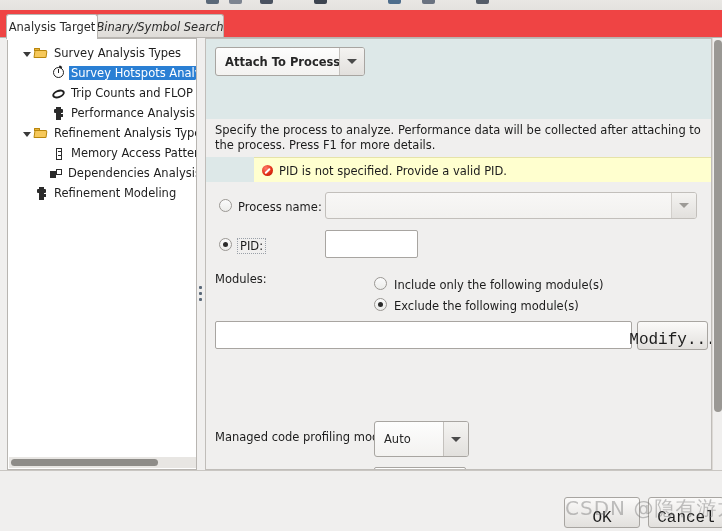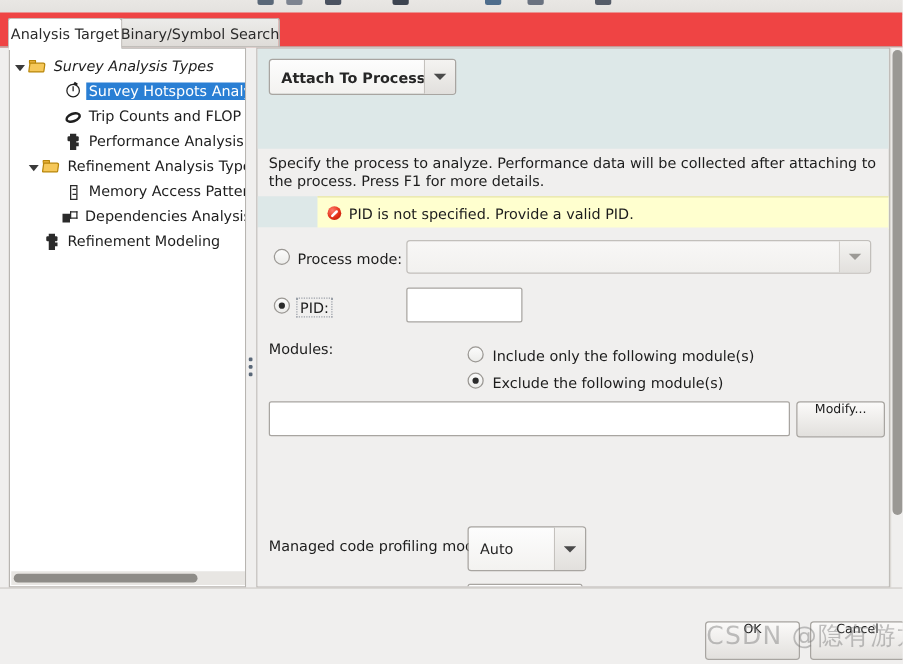--- a/index.html
+++ b/index.html
@@ -108,21 +108,21 @@
   .lbl.boxed{border:1px dotted #9aa0a8;padding:0px 2px;margin-left:-3px;}
 
   .radio{position:absolute;width:13px;height:13px;border-radius:50%;box-sizing:border-box;
     border:1px solid #9b9894;background:linear-gradient(180deg,#fbfbfb 0%,#ececea 100%);}
   .radio.on:after{content:"";position:absolute;left:3px;top:3px;width:5px;height:5px;border-radius:50%;background:#2b2b2b;}
 
   .tfield{position:absolute;box-sizing:border-box;background:#fff;border:1px solid #a8a5a1;border-radius:2px;}
 
   .btn{position:absolute;box-sizing:border-box;border:1px solid #a8a5a1;border-radius:3px;
     background:linear-gradient(180deg,#fbfaf9 0%,#e2e0dd 100%);
-    display:flex;align-items:flex-start;justify-content:center;font-size:10px;color:#1c1c1c;}
+    display:flex;align-items:flex-end;justify-content:center;font-size:16px;color:#1c1c1c;font-family:Liberation Mono, monospace;}
 
   
   .footsep{position:absolute;left:0;top:470px;width:722px;height:1px;background:#c9c6c2;}
   .btm{position:absolute;left:0;top:471px;width:722px;height:60px;background:#f0efee;}
 
   
   .vsb{position:absolute;left:712px;top:38px;width:10px;height:432px;background:#f0efee;border-left:1px solid #dcd9d5;}
   .vsb .thumb{position:absolute;left:1px;top:2px;width:8px;height:372px;background:#9a9894;border-radius:4px;}
 
   
@@ -145,29 +145,29 @@
     <div class="tb-ico" style="left:314px;background:#3d4450;"></div>
     <div class="tb-ico" style="left:388px;background:#4e6d8c;"></div>
     <div class="tb-ico" style="left:422px;background:#6a7280;"></div>
     <div class="tb-ico" style="left:476px;background:#555c68;"></div>
   </div>
 
   <div class="tabbar">
     <div class="tab active" style="left:6px;width:92px;">
         <span>Analysis Target</span>
       </div>
-    <div class="tab" style="left:96px;width:128px;">
+    <div class="tab" style="left:96px;width:128px;font-style:italic;">
         <span>Binary/Symbol Search</span>
       </div>
   </div>
 
   <div class="treepanel">
     <div class="tree">
 
-      <div class="trow" style="padding-left:3px;font-style:italic;">
+      <div class="trow" style="padding-left:14px;">
         <span class="twist">
             <i></i>
           </span>
         <span class="ti">
             <span class="ic-folder">
               <span class="t"></span>
               <span class="b"></span>
             </span>
           </span>
         <span class="tlabel">Survey Analysis Types</span>
@@ -268,21 +268,21 @@
     <div class="warnrow">
       <div class="warnbox">
         <span class="errico"></span>
         <span class="warntext">PID is not specified. Provide a valid PID.</span>
       </div>
     </div>
 
     <div class="body">
 
       <span class="radio" style="left:13px;top:17px;"></span>
-      <span class="lbl" style="left:32px;top:18px;">Process mode:</span>
+      <span class="lbl" style="left:32px;top:18px;">Process name:</span>
       <div class="combo" style="left:119px;top:10px;width:372px;height:27px;background:linear-gradient(180deg,#f8f7f6 0%,#f2f1ef 100%);border-color:#c2bfbb;">
         <span class="ctext"></span>
         <span class="carrow" style="border-left-color:#d2cfcb;">
             <i style="border-top-color:#9c9a96;"></i>
           </span>
       </div>
 
       <span class="radio on" style="left:13px;top:56px;"></span>
       <span class="lbl boxed" style="left:34px;top:56px;">PID:</span>
       <div class="tfield" style="left:119px;top:48px;width:93px;height:28px;"></div>

